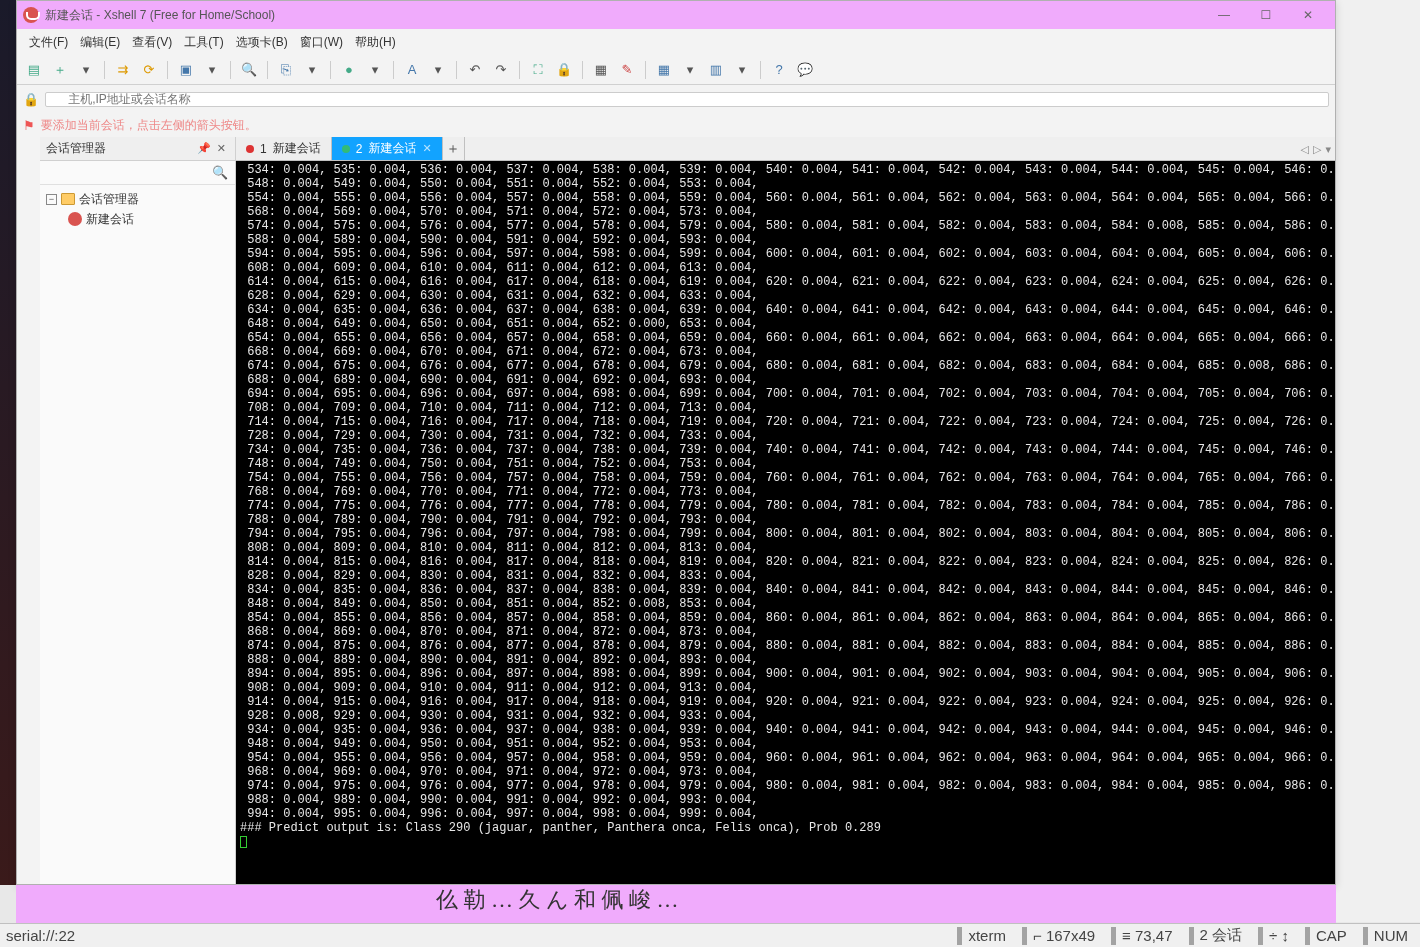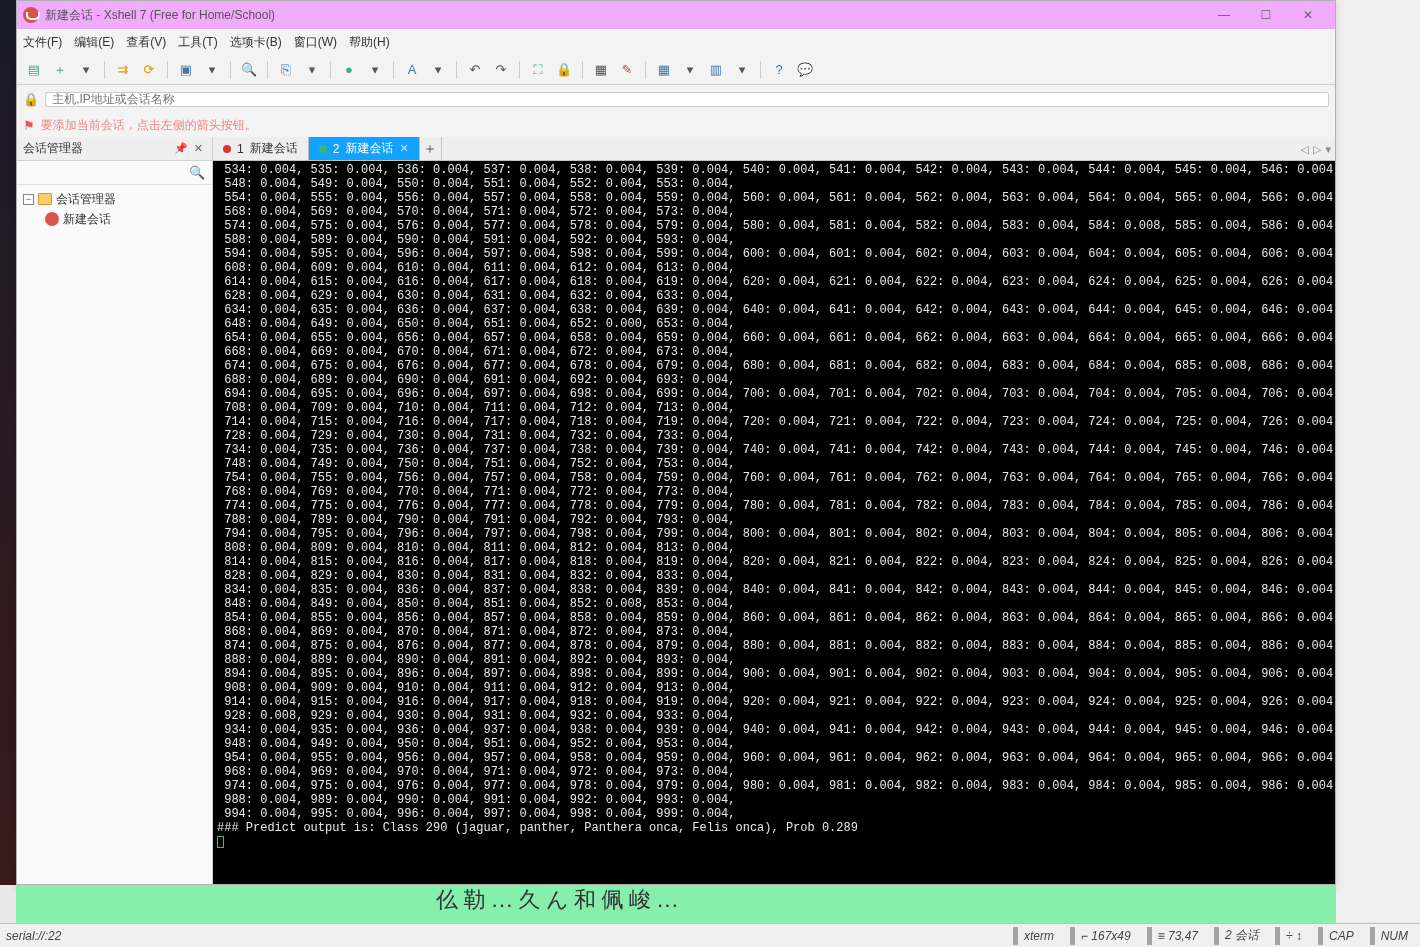--- a/index.html
+++ b/index.html
@@ -3,35 +3,35 @@
 <meta charset="utf-8">
 <style>
 * { margin:0; padding:0; box-sizing:border-box; font-family:"Microsoft YaHei","Segoe UI",Tahoma,sans-serif; }
 body { width:1420px; height:947px; background:#e8e8e8; overflow:hidden; position:relative; }
 .window { position:absolute; left:16px; top:0; width:1320px; height:885px; background:#f3f3f3; border:1px solid #b0b0b0; display:flex; flex-direction:column; box-shadow:0 2px 8px rgba(0,0,0,0.15); }
 .titlebar { height:28px; background:#f0abfc; display:flex; align-items:center; padding:0 6px; font-size:12px; color:#555; }
 .titlebar .icon { width:16px; height:16px; background:#d9534f; border-radius:50%; margin-right:6px; position:relative; }
 .titlebar .icon::after { content:""; position:absolute; left:3px; top:5px; width:10px; height:6px; border:2px solid #fff; border-top:none; border-radius:0 0 5px 5px; }
 .titlebar .spacer { flex:1; }
 .titlebar .winbtn { width:42px; height:28px; display:flex; align-items:center; justify-content:center; font-size:12px; color:#666; }
-.menubar { height:26px; display:flex; align-items:center; padding:0 0; font-size:12px; color:#333; background:#f3f3f3; }
+.menubar { height:26px; display:flex; align-items:center; padding:0 6px; font-size:12px; color:#333; background:#f3f3f3; }
 .menubar .menu { padding:0 6px; height:26px; display:flex; align-items:center; }
 .toolbar { height:30px; display:flex; align-items:center; padding:0 6px; gap:4px; background:#f3f3f3; border-bottom:1px solid #d0d0d0; }
 .tbtn { width:22px; height:22px; display:flex; align-items:center; justify-content:center; color:#555; font-size:13px; border-radius:2px; }
 .tbtn.g { color:#4a8; }
 .tbtn.b { color:#47a; }
 .tbtn.o { color:#d90; }
 .tbtn.r { color:#c44; }
 .tsep { width:1px; height:18px; background:#ccc; margin:0 3px; }
 .addrbar { height:28px; display:flex; align-items:center; padding:0 6px; gap:6px; background:#f3f3f3; }
 .addrbar .lock { color:#888; font-size:13px; }
-.addrbar input { flex:1; height:15px; border:1px solid #ccc; border-radius:2px; padding:0 6px; font-size:12px; color:#999; }
+.addrbar input { flex:1; height:15px; border:1px solid #ccc; border-radius:2px; padding:0 22px; font-size:12px; color:#999; }
 .tipbar { height:24px; display:flex; align-items:center; padding:0 6px; gap:6px; font-size:12px; color:#e88; background:#f3f3f3; }
 .tipbar .flag { color:#e55; font-size:13px; }
-.body { flex:1; display:flex; min-height:0; }
+.body { flex:1; display:flex; min-height:0;padding-left:23px; }
 .sidebar { width:196px; background:#fafafa; border-right:1px solid #d0d0d0; display:flex; flex-direction:column; }
 .sidehdr { height:24px; display:flex; align-items:center; padding:0 6px; font-size:12px; color:#333; background:#efefef; border-bottom:1px solid #d0d0d0; }
 .sidehdr .spacer { flex:1; }
 .sidehdr .pin,.sidehdr .x { font-size:11px; color:#666; padding:0 3px; }
 .searchrow { height:24px; display:flex; align-items:center; justify-content:flex-end; padding:0 6px; border-bottom:1px solid #e0e0e0; }
 .searchrow .mag { color:#888; font-size:13px; }
 .tree { flex:1; padding:4px 2px; font-size:12px; color:#333; }
 .treeitem { display:flex; align-items:center; height:20px; gap:4px; padding-left:4px; }
 .treeitem.child { padding-left:26px; }
 .treeitem .exp { width:11px; height:11px; border:1px solid #888; display:flex; align-items:center; justify-content:center; font-size:9px; line-height:1; color:#555; }
@@ -43,25 +43,25 @@
 .tab.active { background:#12a3ff; color:#fff; }
 .tab .dot { width:8px; height:8px; border-radius:50%; }
 .tab .dot.red { background:#d33; }
 .tab .dot.grn { background:#3b7; }
 .tab .close { font-size:11px; opacity:0.7; }
 .tab.plus { width:22px; justify-content:center; font-size:14px; color:#555; }
 .tabs .nav { position:absolute; right:4px; top:0; height:24px; display:flex; align-items:center; gap:4px; color:#888; font-size:11px; }
 .term { flex:1; background:#000; color:#e8e8e8; padding:2px 4px; overflow:hidden; }
 .term pre { font-family:"Consolas","Courier New",monospace; font-size:12px; line-height:14px; white-space:pre; }
 .term .cursor { display:inline-block; width:7px; height:12px; border:1px solid #3c3; vertical-align:middle; }
-.taskbar { position:absolute; left:0; bottom:0; width:1420px; height:24px; background:#f0f0f0; border-top:1px solid #c0c0c0; display:flex; align-items:center; font-size:12px; color:#444; padding:0 6px; gap:10px;font-style:italic; }
+.taskbar { position:absolute; left:0; bottom:0; width:1420px; height:24px; background:#f0f0f0; border-top:1px solid #c0c0c0; display:flex; align-items:center; font-size:15px; color:#444; padding:0 6px; gap:10px; }
 .taskbar .spacer { flex:1; }
 .taskbar .seg { padding:0 6px; border-left:5px solid #a3a3a3; height:18px; display:flex; align-items:center; }
 .desk-left { position:absolute; left:0; top:0; width:16px; height:885px; background:linear-gradient(180deg,#1a1a2a,#3a1a1a); }
-.belowstrip { position:absolute; left:16px; top:885px; width:1320px; height:38px; background:#86efac; overflow:hidden; }
+.belowstrip { position:absolute; left:16px; top:885px; width:1320px; height:38px; background:#f0abfc; overflow:hidden; }
 .belowstrip .scrib { font-family:"Segoe Script",cursive; font-size:22px; color:#333; padding-left:420px; }
 .rightgap { position:absolute; left:1336px; top:0; width:84px; height:922px; background:#f0f0f0; }
 </style>
 </head>
 <body>
 
 <div class="desk-left"></div>
 <div class="rightgap"></div>
 
 <div class="window">

